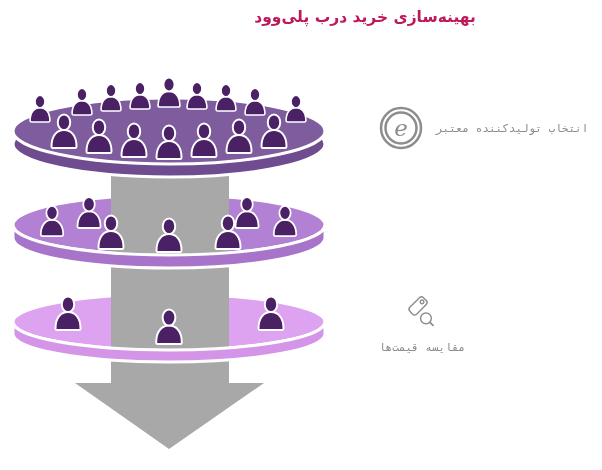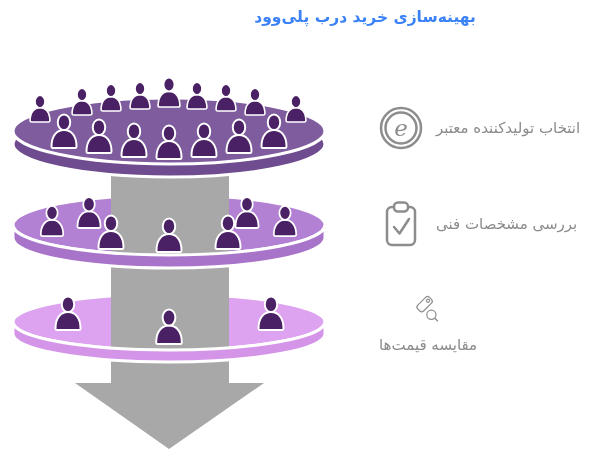--- a/index.html
+++ b/index.html
@@ -10,38 +10,39 @@
     overflow:hidden;
     font-family:"DejaVu Sans", sans-serif;
   }
   .page-title{
     position:absolute;
     left:200px; top:8px; width:330px;
     text-align:center;
     direction:rtl;
     font-size:15.5px;
     font-weight:bold;
-    color:#3b82f6;
+    color:#be185d;
   }
   #funnel-svg{position:absolute;left:0;top:0;}
   .step-row{
     position:absolute;
     left:379px;
     display:flex;
     align-items:center;
     gap:13px;
   }
   .step-row.r1{top:104px;height:48px;}
   .step-row.r2{top:197px;height:54px;}
   .step-row.r3{top:294px;height:60px;flex-direction:column;}
   .step-label{
     direction:rtl;
-    font-size:15px;
+    font-size:11px;
     color:#8b8b8b;
     white-space:nowrap;
+    font-family:Liberation Mono, monospace;
   }
 </style>
 </head>
 <body>
 
 <div id="canvas">
 
   <div class="page-title">بهینه‌سازی خرید درب پلی‌وود</div>
 
   <svg id="funnel-svg" width="350" height="470" viewBox="0 0 350 470">
@@ -110,30 +111,20 @@
     <svg width="44" height="44" viewBox="0 0 44 44">
       <g fill="none" stroke-width="2.5" stroke="#8d8d8d">
         <circle cx="22" cy="22" r="20"></circle>
         <circle cx="22" cy="22" r="15.5"></circle>
       </g>
       <text x="22" y="30" text-anchor="middle" font-family="DejaVu Serif, serif" font-style="italic" font-size="23" stroke="none" fill="#8d8d8d">e</text>
     </svg>
     <span class="step-label">انتخاب تولیدکننده معتبر</span>
   </div>
 
-  <div class="step-row r2">
-    <svg width="44" height="52" viewBox="0 0 44 52">
-      <g stroke-width="2.5" stroke="#8d8d8d">
-        <rect x="8" y="9" width="28" height="38" rx="5" fill="#ffffff"></rect>
-        <rect x="15" y="4.5" width="14" height="9" rx="4" fill="#ffffff"></rect>
-        <path d="M15,29 l5.5,6.5 L30,21" fill="none" stroke-linecap="round" stroke-linejoin="round"></path>
-      </g>
-    </svg>
-    <span class="step-label">بررسی مشخصات فنی</span>
-  </div>
 
   <div class="step-row r3">
     <svg width="52" height="60" viewBox="0 0 52 60">
       <g fill="#ffffff" stroke-width="2.5" stroke="#8d8d8d">
         <g transform="translate(19,21) rotate(45)">
           <rect x="-8.5" y="-17" width="17" height="34" rx="5.5"></rect>
           <circle cx="0" cy="-10" r="3.2"></circle>
         </g>
         <circle cx="33" cy="43" r="9.5"></circle>
         <line x1="40" y1="50" x2="45.5" y2="55.5" stroke-linecap="round" stroke-width="3"></line>

